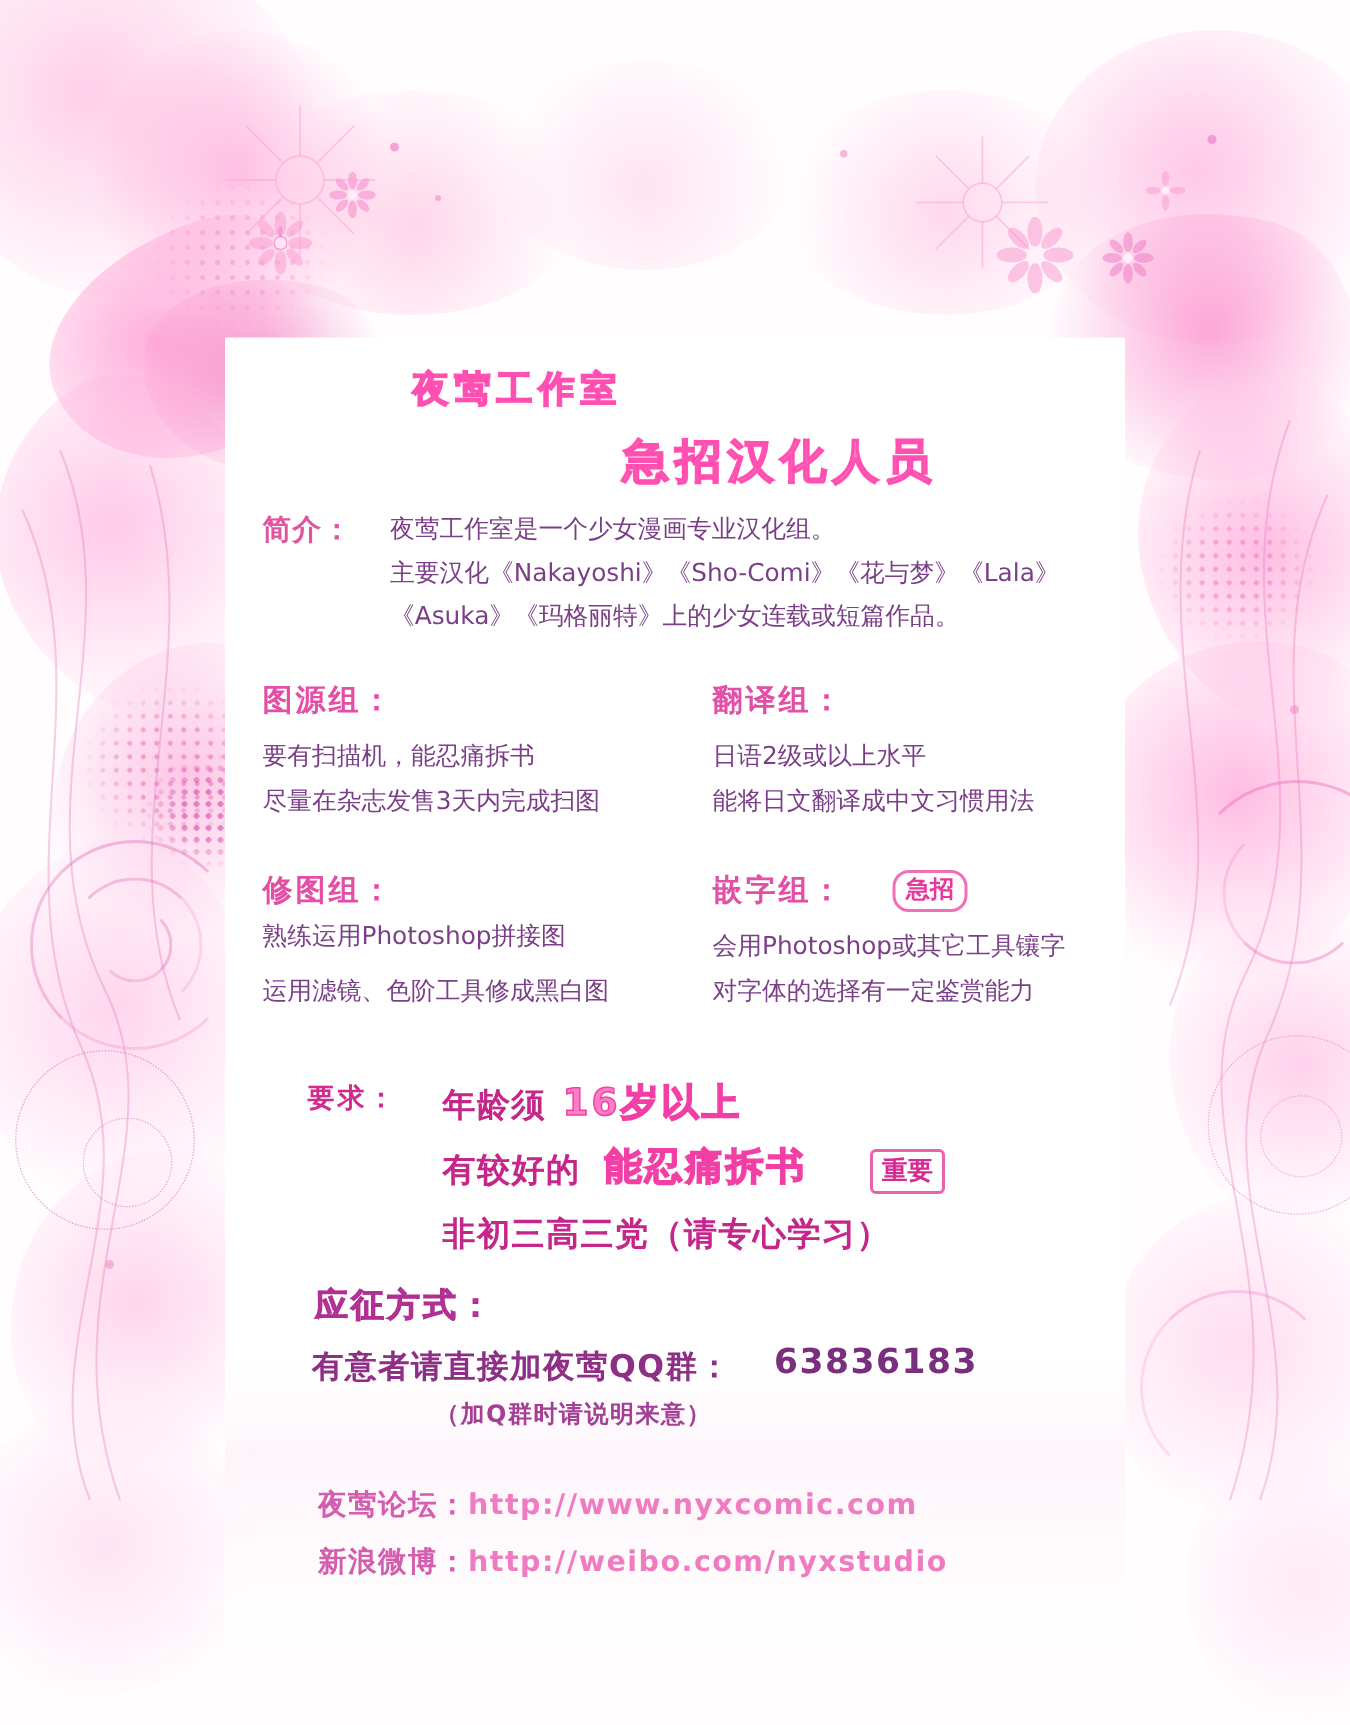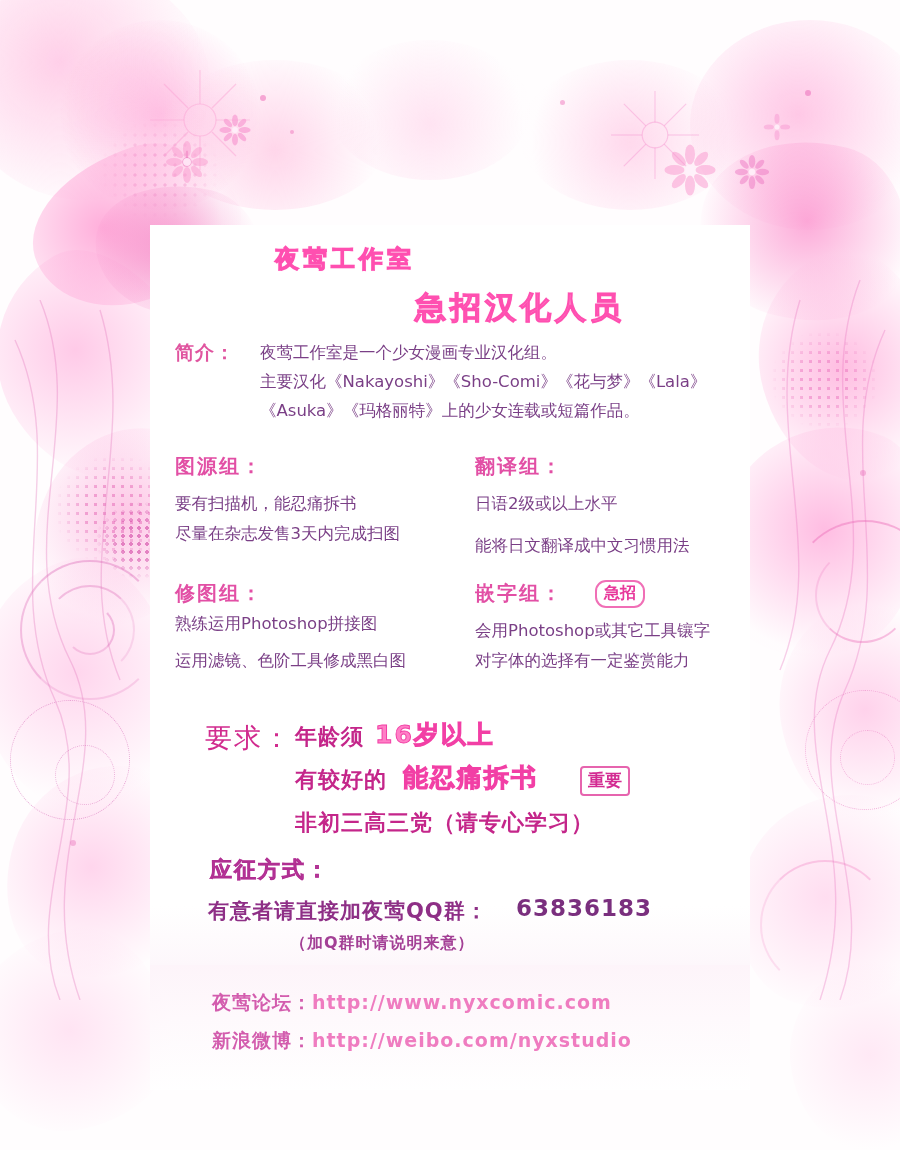--- a/index.html
+++ b/index.html
@@ -113,22 +113,22 @@
     border: 2px solid #f06fb6;
     border-radius: 11px;
     padding: 1px 7px 2px 7px;
     background: #fff;
   }
 
   .req-head {
     position: absolute;
     color: #d12b8e;
     font-family: "DejaVu Sans", sans-serif;
-    font-weight: normal;
-    font-size: 27px;
+    font-weight: bold;
+    font-size: 18px;
     letter-spacing: 2px;
   }
   .req-em {
     position: absolute;
     color: #ff7fc6;
     -webkit-text-stroke: 1px #f23fa5;
     font-family: "DejaVu Sans", sans-serif;
     font-weight: bold;
     font-size: 25px;
     letter-spacing: 2px;
@@ -385,21 +385,21 @@
     <div class="body" style="left:110px;top:117px;">夜莺工作室是一个少女漫画专业汉化组。</div>
     <div class="body" style="left:110px;top:146px;">主要汉化《Nakayoshi》《Sho-Comi》《花与梦》《Lala》</div>
     <div class="body" style="left:110px;top:175px;">《Asuka》《玛格丽特》上的少女连载或短篇作品。</div>
 
     <div class="grouphead" style="left:25px;top:228px;">图源组：</div>
     <div class="body" style="left:25px;top:268px;">要有扫描机，能忍痛拆书</div>
     <div class="body" style="left:25px;top:298px;">尽量在杂志发售3天内完成扫图</div>
 
     <div class="grouphead" style="left:325px;top:228px;">翻译组：</div>
     <div class="body" style="left:325px;top:268px;">日语2级或以上水平</div>
-    <div class="body" style="left:325px;top:298px;margin-top:12px;">能将日文翻译成中文习惯用法</div>
+    <div class="body" style="left:325px;top:298px;">能将日文翻译成中文习惯用法</div>
 
     <div class="grouphead" style="left:25px;top:355px;">修图组：</div>
     <div class="body" style="left:25px;top:388px;">熟练运用Photoshop拼接图</div>
     <div class="body" style="left:25px;top:425px;">运用滤镜、色阶工具修成黑白图</div>
 
     <div class="grouphead" style="left:325px;top:355px;">嵌字组：</div>
     <div class="badge" style="left:445px;top:355px;">急招</div>
     <div class="body" style="left:325px;top:395px;">会用Photoshop或其它工具镶字</div>
     <div class="body" style="left:325px;top:425px;">对字体的选择有一定鉴赏能力</div>
 

